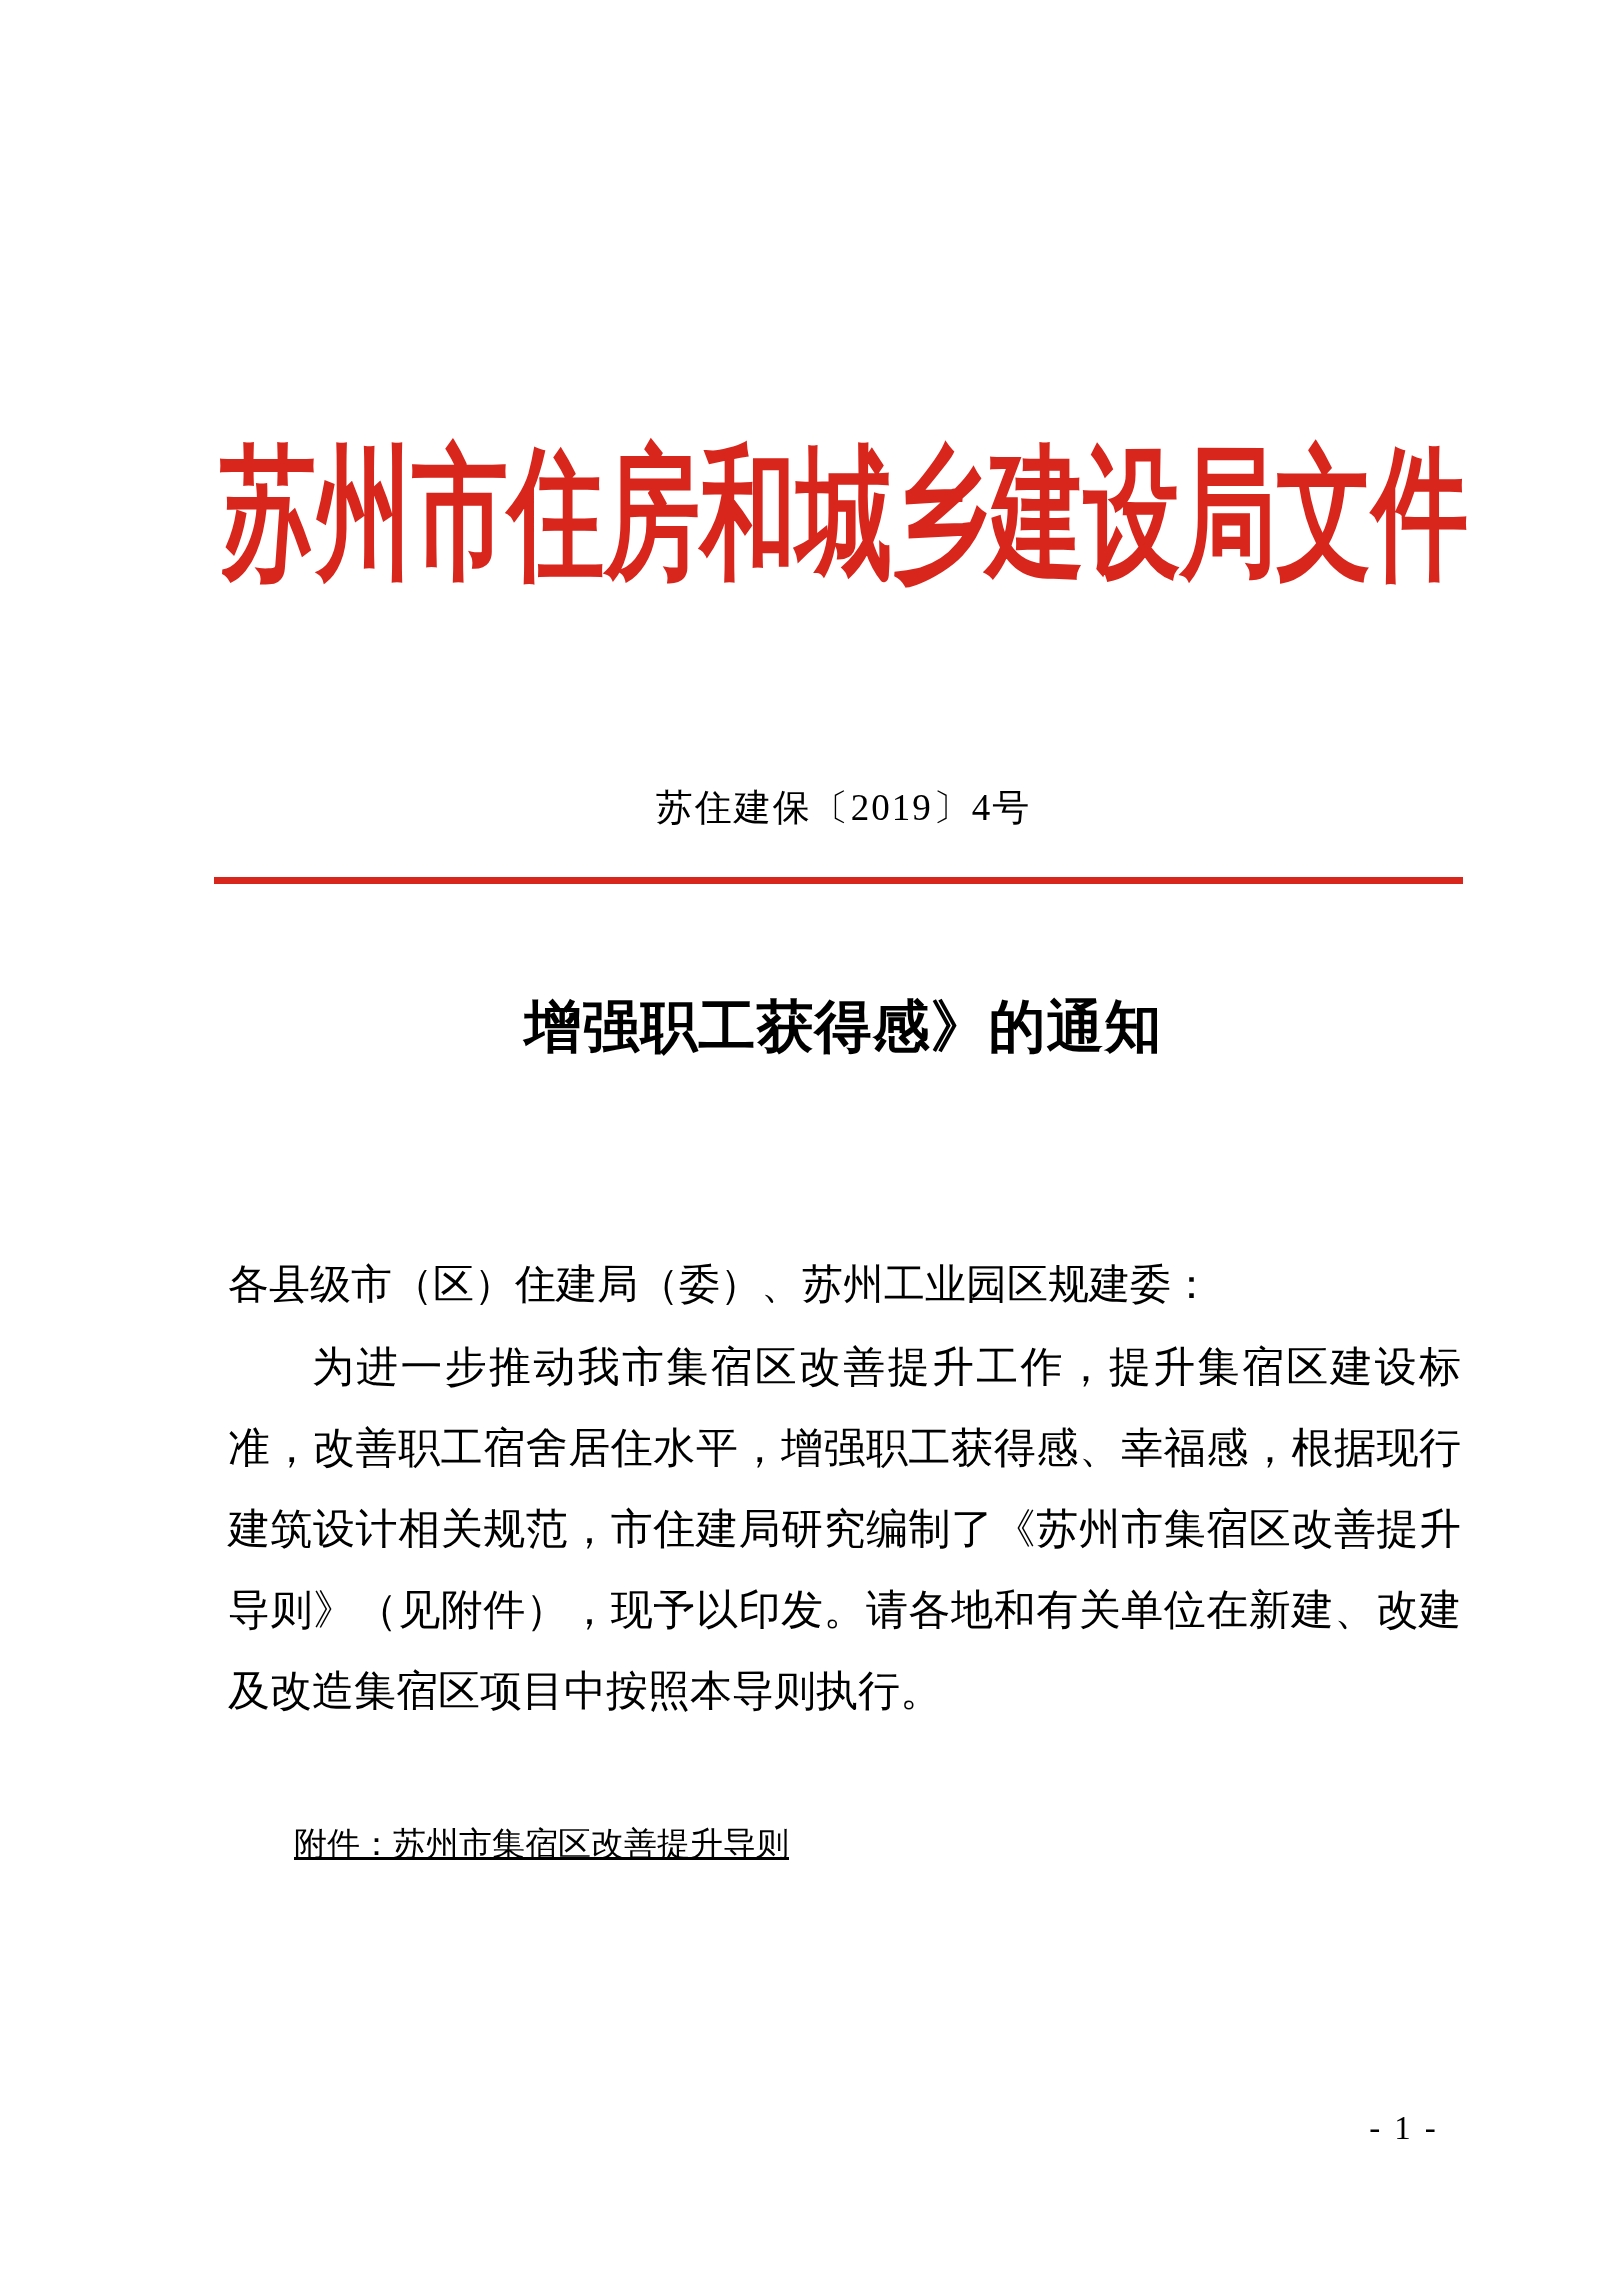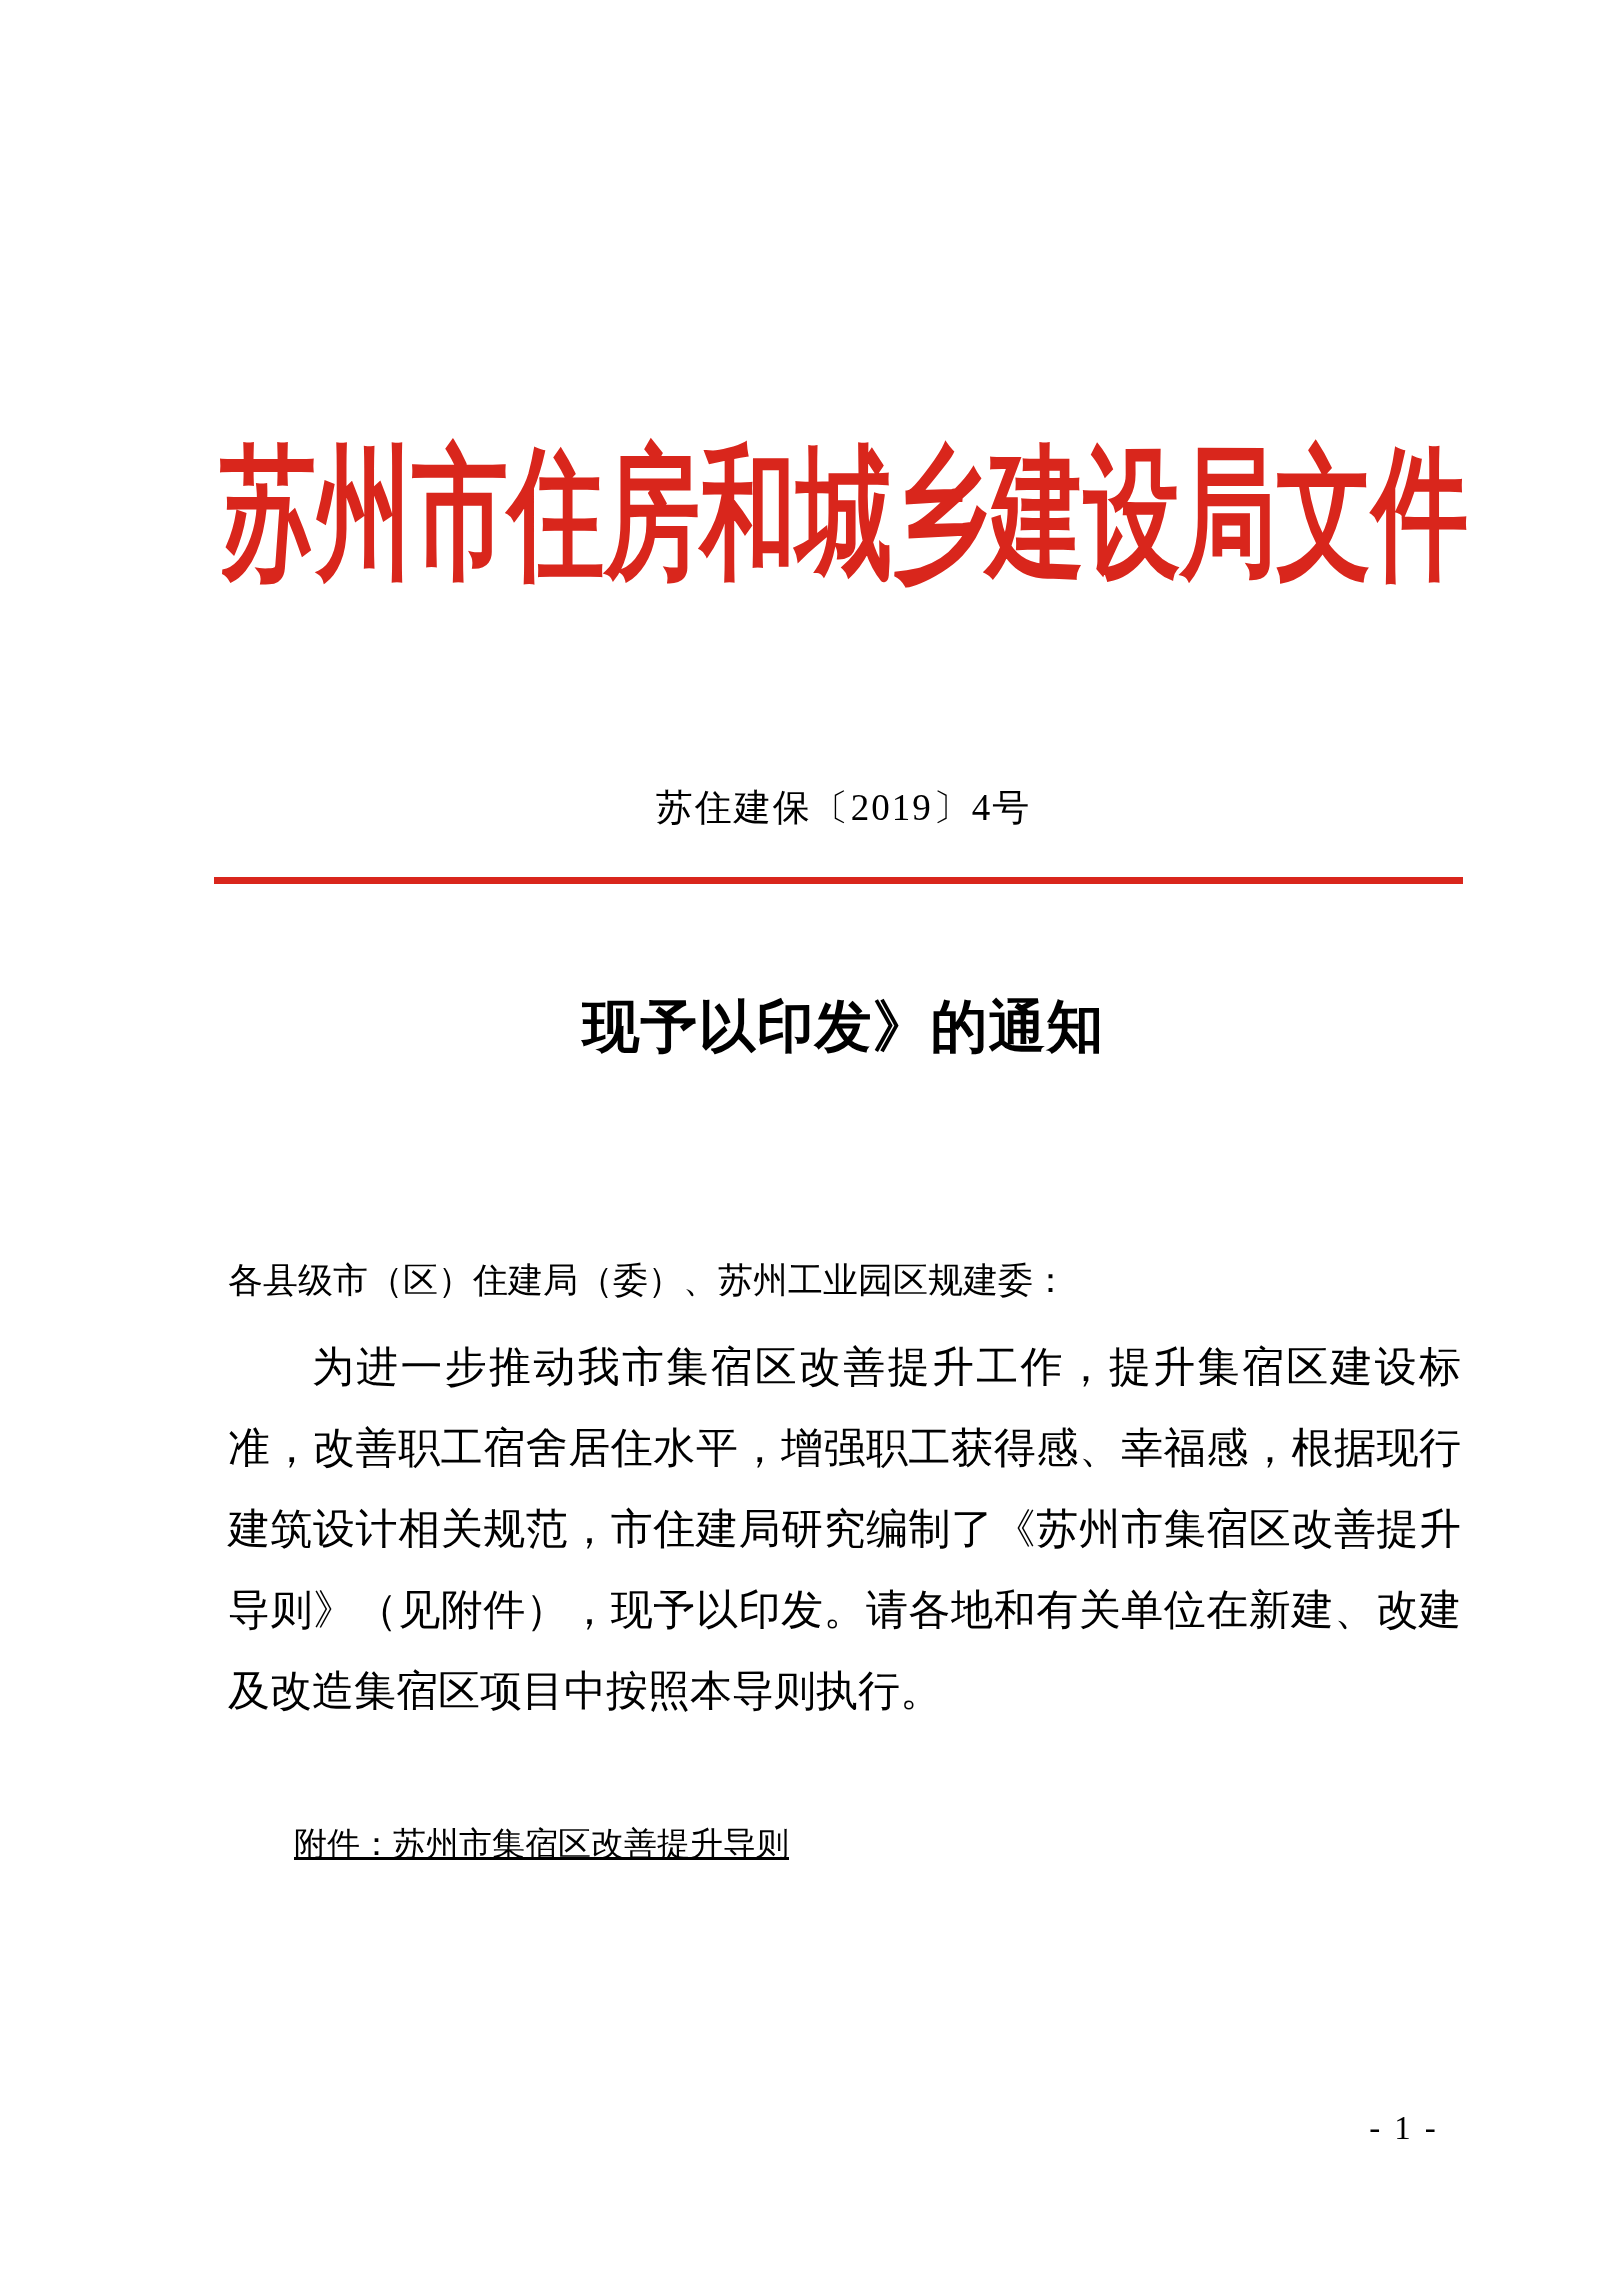--- a/index.html
+++ b/index.html
@@ -62,21 +62,21 @@
     font-weight: bold;
     line-height: 90px;
     letter-spacing: 1px;
   }
   
   .salutation {
     position: absolute;
     top: 1260px;
     left: 228px;
     width: 1233px;
-    font-size: 35px;
+    font-size: 41px;
     line-height: 1.2;
   }
   
   .body-paragraph {
     position: absolute;
     top: 1327px;
     left: 228px;
     width: 1233px;
     font-size: 42px;
     line-height: 81px;
@@ -112,21 +112,21 @@
 
 <div class="page">
 
   <div class="agency-header">苏州市住房和城乡建设局文件</div>
 
   <div class="doc-number">苏住建保〔2019〕4号</div>
 
   <div class="red-divider"></div>
 
   <div class="doc-title">
-    <div>现予以印发》的通知</div>
+    <div>增强职工获得感》的通知</div>
   </div>
 
   <div class="salutation">各县级市（区）住建局（委）、苏州工业园区规建委：</div>
 
   <div class="body-paragraph">为进一步推动我市集宿区改善提升工作，提升集宿区建设标准，改善职工宿舍居住水平，增强职工获得感、幸福感，根据现行建筑设计相关规范，市住建局研究编制了《苏州市集宿区改善提升导则》（见附件），现予以印发。请各地和有关单位在新建、改建及改造集宿区项目中按照本导则执行。</div>
 
   <div class="attachment">附件：苏州市集宿区改善提升导则</div>
 
   <div class="page-number">- 1 -</div>
 

